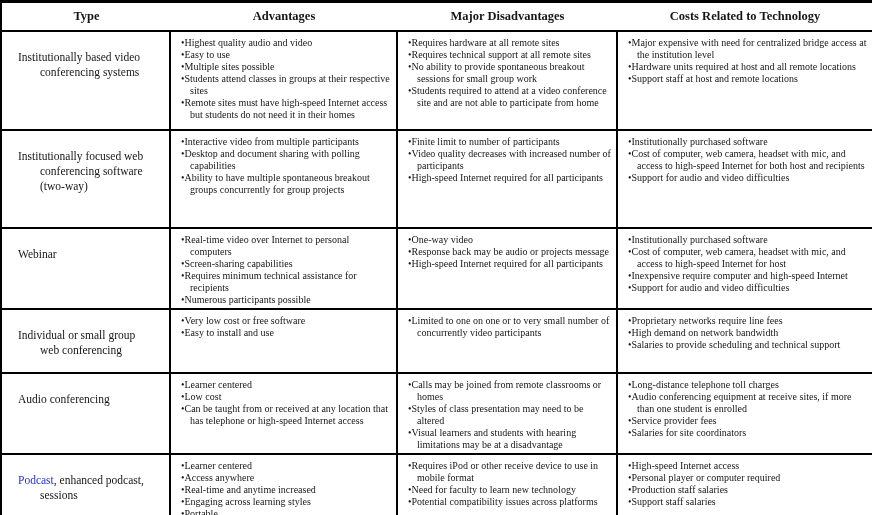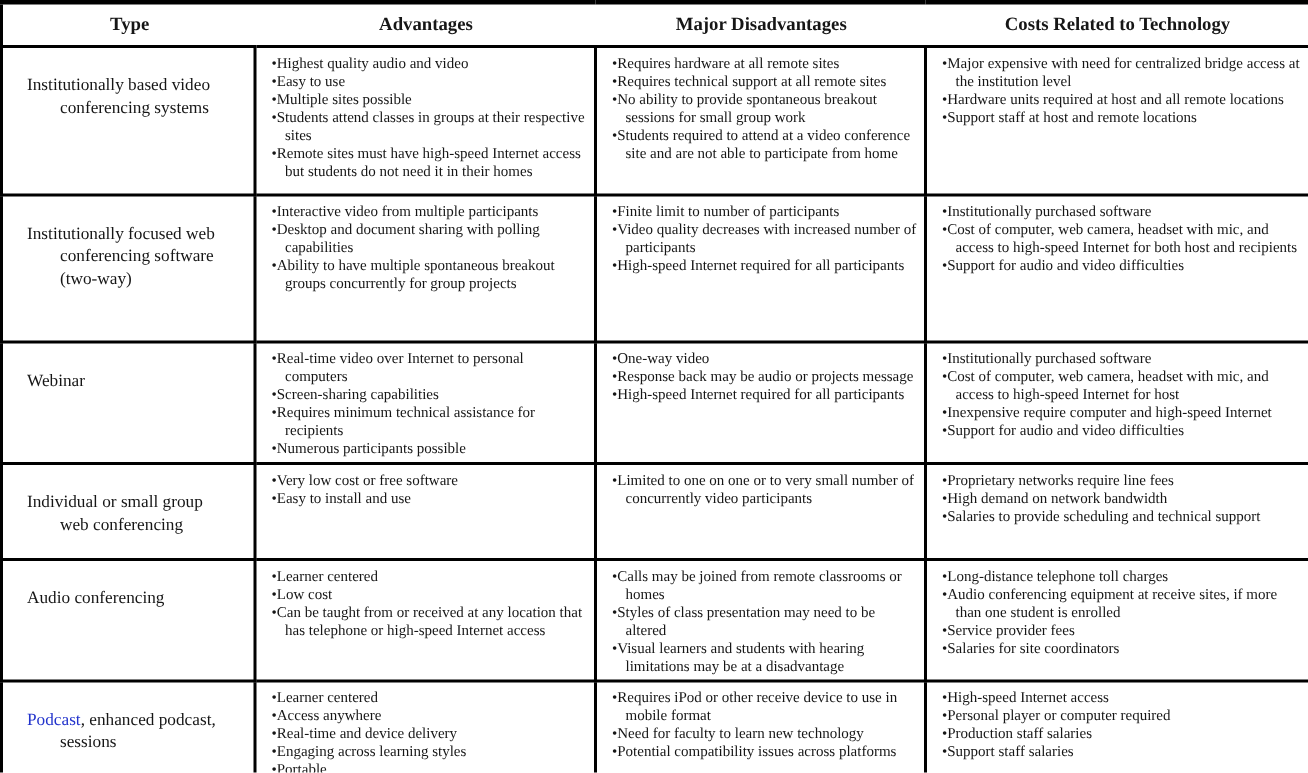--- a/index.html
+++ b/index.html
@@ -217,21 +217,21 @@
         </td>
       </tr>
       <tr>
         <td class="type-cell">
           <p class="type-text"><a class="type-link" style="color: rgb(34, 51, 204);">Podcast</a><span>, enhanced podcast, sessions</span></p>
         </td>
         <td>
           <ul class="bullet-list">
             <li>Learner centered</li>
             <li>Access anywhere</li>
-            <li>Real-time and device delivery</li>
+            <li>Real-time and anytime increased</li>
             <li>Engaging across learning styles</li>
             <li>Portable</li>
             <li>Inexpensive</li>
             <li>Fun</li>
           </ul>
         </td>
         <td>
           <ul class="bullet-list">
             <li>Requires iPod or other receive device to use in mobile format</li>
             <li>Need for faculty to learn new technology</li>

